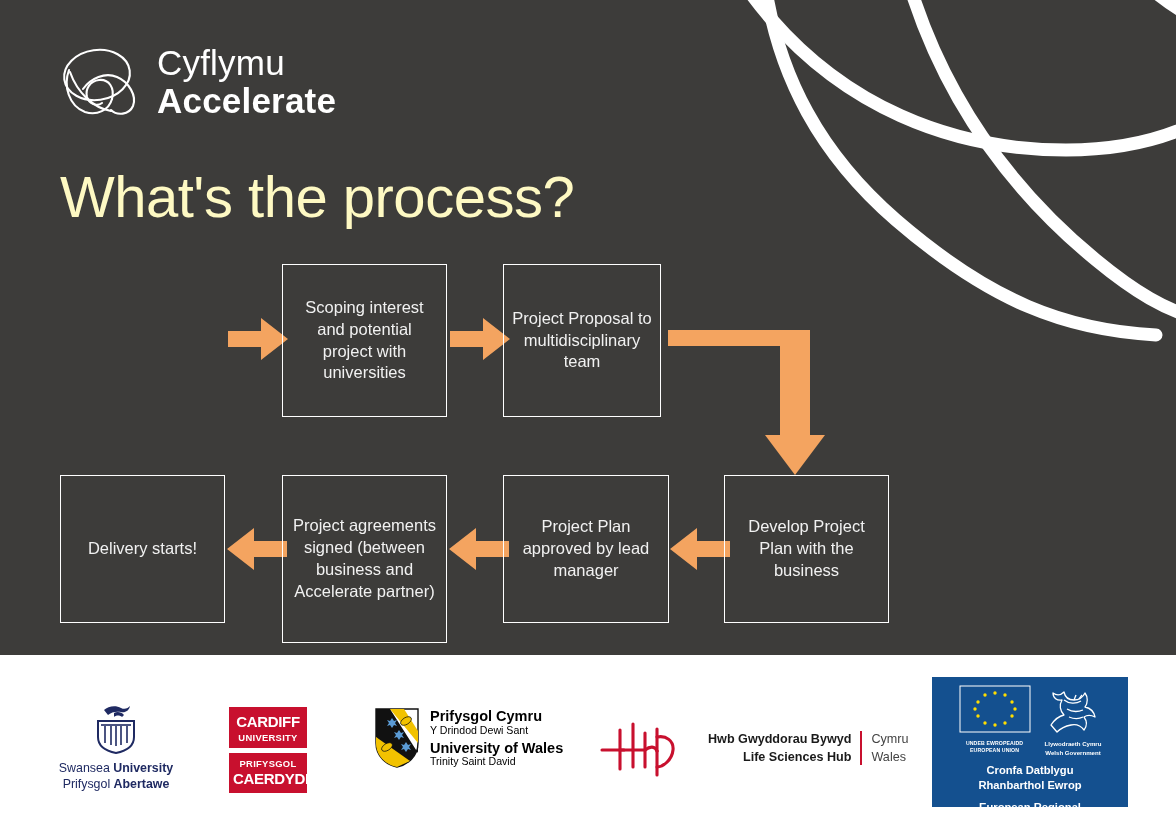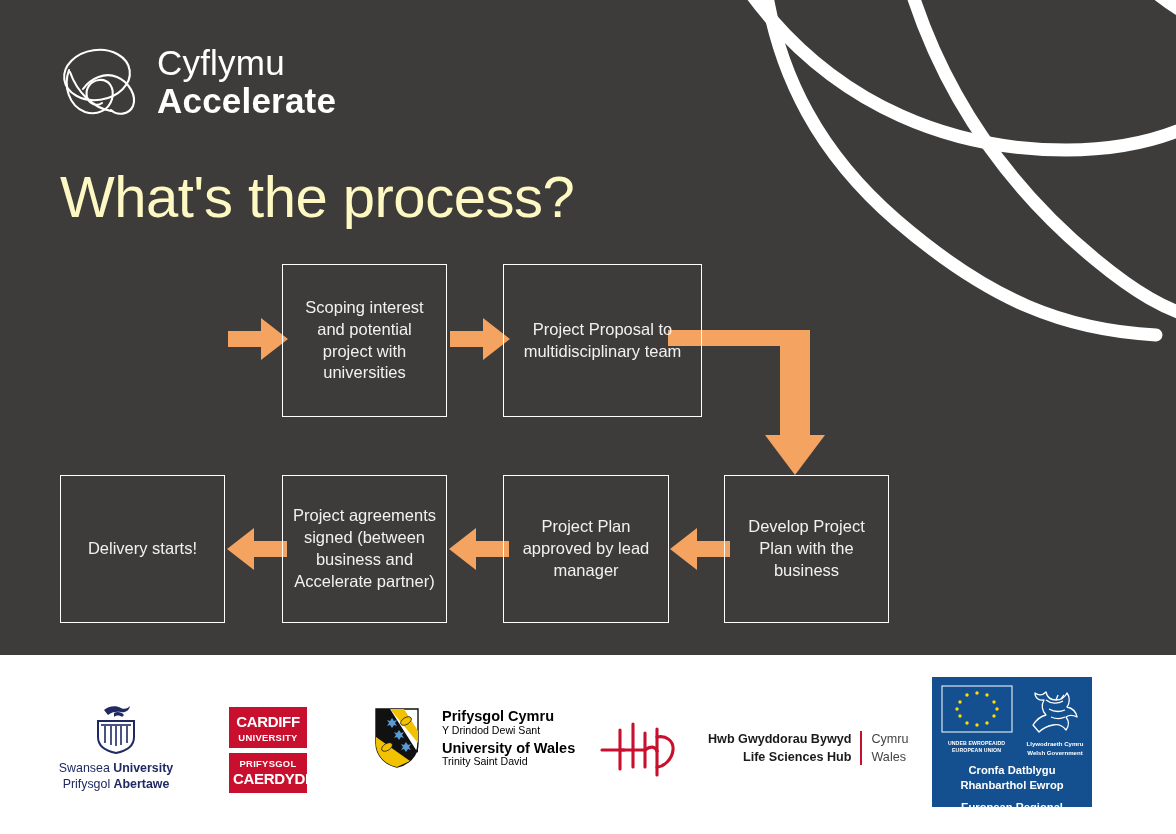--- a/index.html
+++ b/index.html
@@ -131,21 +131,21 @@
   .uwtsd-txt .s2 { font-size: 10.6px; font-weight: 400; }
   
   .lshw-txt { display:flex; align-items:center; }
   .lshw-left { text-align: right; color:#1a1a1a; font-size:12.6px; line-height:1.45; }
   .lshw-left .b { font-weight:700; }
   .lshw-bar { width:2px; height:34px; background:#c8102e; margin:0 9px; }
   .lshw-right { color:#444; font-size:12.6px; line-height:1.45; }
   
   .erdf {
     background: #14508f;
-    width: 160px;
+    width: 196px;
     height: 130px;
     box-sizing: border-box;
     padding-top: 8px;
     color:#ffffff;
   }
   .erdf-top { display:flex; justify-content:center; gap:14px; align-items:flex-start; }
   .erdf-eu-cap {
     font-size: 5.2px; font-weight:700; text-align:center; line-height:1.35; letter-spacing:0.1px;
     margin-top:3px; color:#ffffff;
   }
@@ -213,33 +213,33 @@
 
     <svg class="arrow" style="left:227px; top:528px;" width="60" height="42" viewBox="0 0 60 42">
       <path d="M60 13 L27 13 L27 0 L0 21 L27 42 L27 29 L60 29 Z" fill="#f4a460"></path>
     </svg>
 
 
     <div class="flow-box" style="left:282px; top:264px; width:165px; height:153px;">
       <span>Scoping interest and potential project with universities</span>
     </div>
 
-    <div class="flow-box" style="left:503px; top:264px; width:199px; height:153px;">
+    <div class="flow-box" style="left:503px; top:264px; width:158px; height:153px;">
       <span>Project Proposal to multidisciplinary team</span>
     </div>
 
     <div class="flow-box" style="left:724px; top:475px; width:165px; height:148px;">
       <span>Develop Project Plan with the business</span>
     </div>
 
     <div class="flow-box" style="left:503px; top:475px; width:166px; height:148px;">
       <span>Project Plan approved by lead manager</span>
     </div>
 
-    <div class="flow-box" style="left:282px; top:475px; width:165px; height:148px;">
+    <div class="flow-box" style="left:282px; top:475px; width:165px; height:168px;">
       <span>Project agreements signed (between business and Accelerate partner)</span>
     </div>
 
     <div class="flow-box" style="left:60px; top:475px; width:165px; height:148px;">
       <span>Delivery starts!</span>
     </div>
 
   </div>
 
   <div class="footer">
@@ -270,21 +270,21 @@
       <div class="cardiff-blk" style="padding:6px 4px 5px;">
         <div class="l1" style="font-size:15px;">CARDIFF</div>
         <div style="font-size:9.4px; font-weight:700; letter-spacing:0.3px; margin-top:2px;">UNIVERSITY</div>
       </div>
       <div class="cardiff-blk" style="padding:5px 4px 6px; margin-top:5px;">
         <div style="font-size:9.4px; font-weight:700; letter-spacing:0.3px;">PRIFYSGOL</div>
         <div class="l1" style="font-size:15px; margin-top:1px;">CAERDYDD</div>
       </div>
     </div>
 
-    <div class="logo-item" style="left:374px; top:52px; display:flex; align-items:center; gap:22px;">
+    <div class="logo-item" style="left:374px; top:52px; display:flex; align-items:center; gap:10px;">
       <svg width="46" height="62" viewBox="0 0 46 62">
         <path d="M2 2 H44 V36 C44 50, 33 58, 23 60 C13 58, 2 50, 2 36 Z" fill="#ffffff" stroke="#111" stroke-width="1.4"></path>
         <path d="M2 2 H16 L44 46 V36 C44 50, 33 58, 23 60 L2 30 Z" fill="#111"></path>
         <path d="M16 2 H30 L44 24 V36 L16 2 Z" fill="#f2c200"></path>
         <path d="M2 30 V36 C2 50, 13 58, 23 60 L36 54 Z" fill="#f2c200"></path>
         <g fill="#5b9bd5">
           <path d="M16 14 l2 -3 l2 3 l3 -1 l-2 3 l2 3 l-3 -1 l-2 3 l-2 -3 l-3 1 l2 -3 l-2 -3 Z"></path>
           <path d="M23 26 l2 -3 l2 3 l3 -1 l-2 3 l2 3 l-3 -1 l-2 3 l-2 -3 l-3 1 l2 -3 l-2 -3 Z"></path>
           <path d="M30 38 l2 -3 l2 3 l3 -1 l-2 3 l2 3 l-3 -1 l-2 3 l-2 -3 l-3 1 l2 -3 l-2 -3 Z"></path>
         </g>

